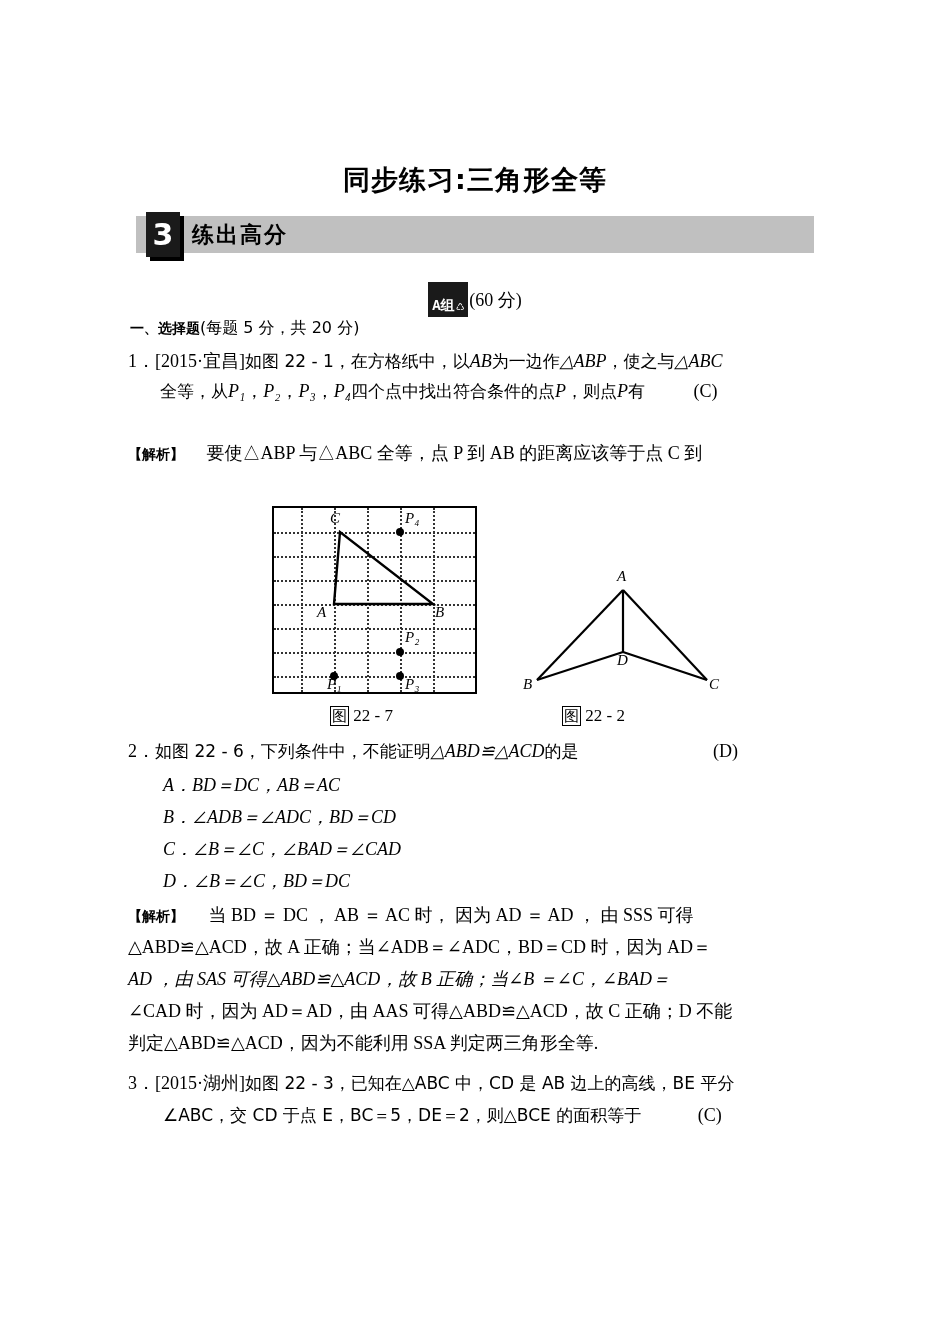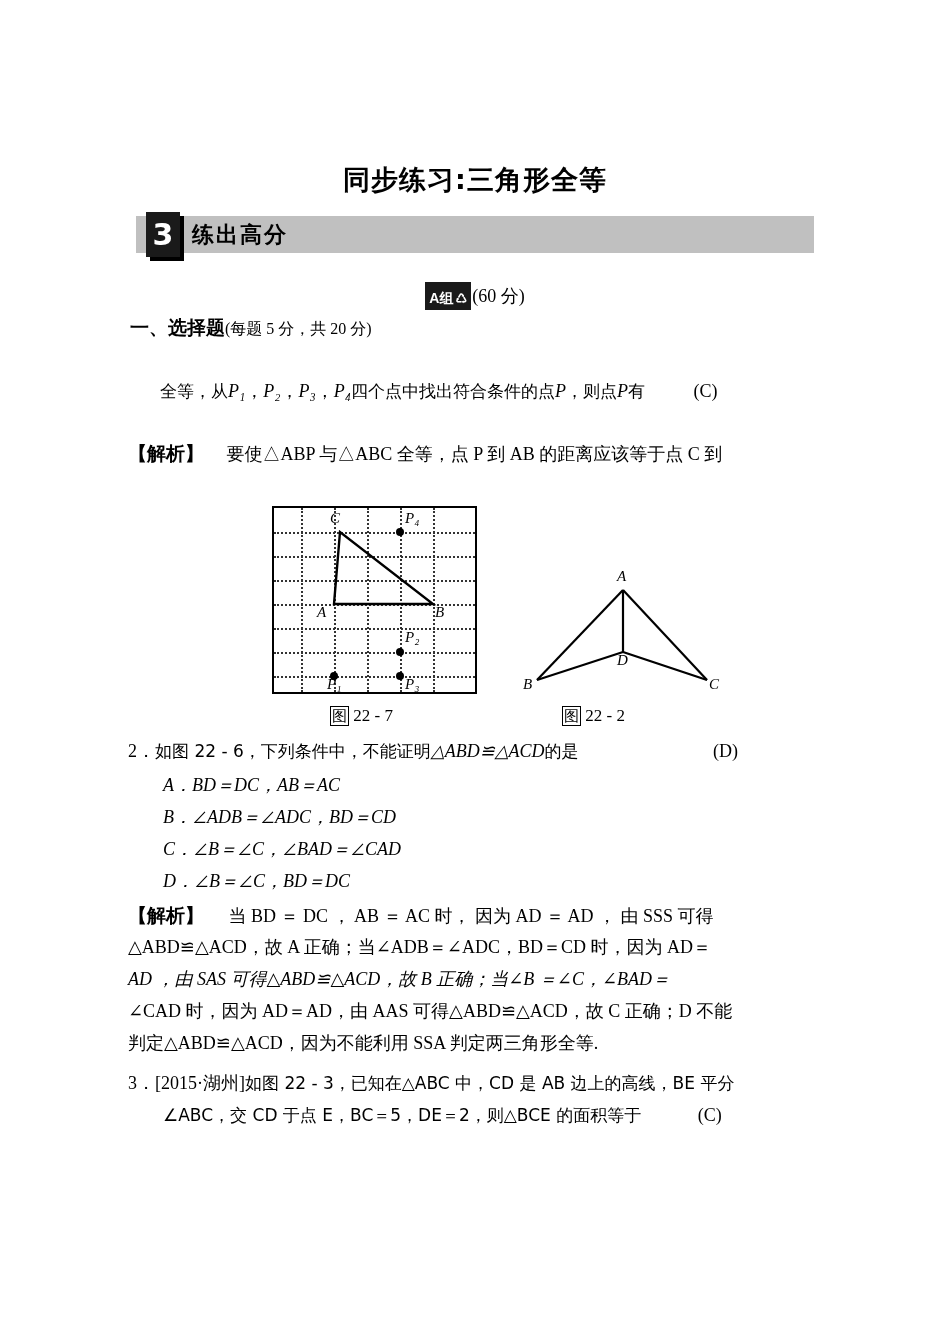--- a/index.html
+++ b/index.html
@@ -72,45 +72,45 @@
     position: absolute;
     left: 0; top: 238px;
     width: 950px;
     text-align: center;
     font-size: 18px;
   }
   .group-badge {
     display: inline-block;
     background: #1a1a1a;
     color: #ffffff;
-    font-family: Liberation Sans, sans-serif;
+    font-family: Liberation Mono, monospace;
     font-size: 14px;
     font-weight: bold;
-    padding: 8px 4px 2px 4px;
+    padding: 15px 4px 2px 4px;
     vertical-align: middle;
     letter-spacing: 0px;
   }
   .group-badge .recycle {
     font-size: 13px;
     margin-left: 2px;
   }
   .group-score {
     vertical-align: middle;
     font-size: 18px;
     margin-left: 1px;
   }
 
   
   .tx {
     position: absolute;
     font-size: 18px;
     line-height: 30px;
     white-space: nowrap;
   }
-  .bold-cn { font-family: "DejaVu Sans", sans-serif; font-weight: bold; font-size: 19px; }
+  .bold-cn { font-family: "DejaVu Sans", sans-serif; font-weight: bold; font-size: 14px; }
   .cn { font-family: "DejaVu Sans", sans-serif; font-size: 16px; }
   .cn-n { font-family: "DejaVu Sans", sans-serif; font-size: 17px; }
   .it { font-style: italic; font-family: "Liberation Serif", serif; }
   .ans { letter-spacing: 0px; }
 
   
   .fig1-wrap {
     position: absolute;
     left: 272px; top: 462px;
     width: 205px;
@@ -170,23 +170,26 @@
 
   <div class="section-band"></div>
   <div class="section-num-box">3</div>
   <div class="section-label">练出高分</div>
 
   <div class="group-line">
     <span class="group-badge"><span>A组</span><span class="recycle">♺</span></span><span class="group-score">(60 分)</span>
   </div>
 
   <div class="tx" style="left:130px; top:268px;">
-    <span class="bold-cn">一、选择题</span><span class="cn" style="font-weight:normal;font-family:Liberation Serif, serif;">(每题 5 分，共 20 分)</span>
-  </div>
-
+    <span class="bold-cn">一、选择题</span><span class="cn" style="font-weight:normal;">(每题 5 分，共 20 分)</span>
+  </div>
+
+  <div class="tx" style="left:128px; top:302px;">
+    <span>1．</span><span>[2015·宜昌]</span><span class="cn-n">如图 22 - 1，在方格纸中，以</span><span class="it">AB</span><span class="cn-n">为一边作</span><span class="it">△ABP</span><span class="cn-n">，使之与</span><span class="it">△ABC</span>
+  </div>
 
   <div class="tx" style="left:160px; top:332px;">
     <span class="cn-n">全等，从</span><span class="it">P₁</span>，<span class="it">P₂</span>，<span class="it">P₃</span>，<span class="it">P₄</span><span class="cn-n">四个点中找出符合条件的点</span><span class="it">P</span><span class="cn-n">，则点</span><span class="it">P</span><span class="cn-n">有</span>
     <span style="display:inline-block;width:44px;"></span><span class="ans">(C)</span>
   </div>
 
 
   <div class="tx" style="left:128px; top:394px;">
     <span class="bold-cn">【解析】</span>
     <span style="display:inline-block;width:18px;"></span><span class="it" style="font-style:normal;">要使△ABP 与△ABC 全等，点 P 到 AB 的距离应该等于点 C 到</span>

